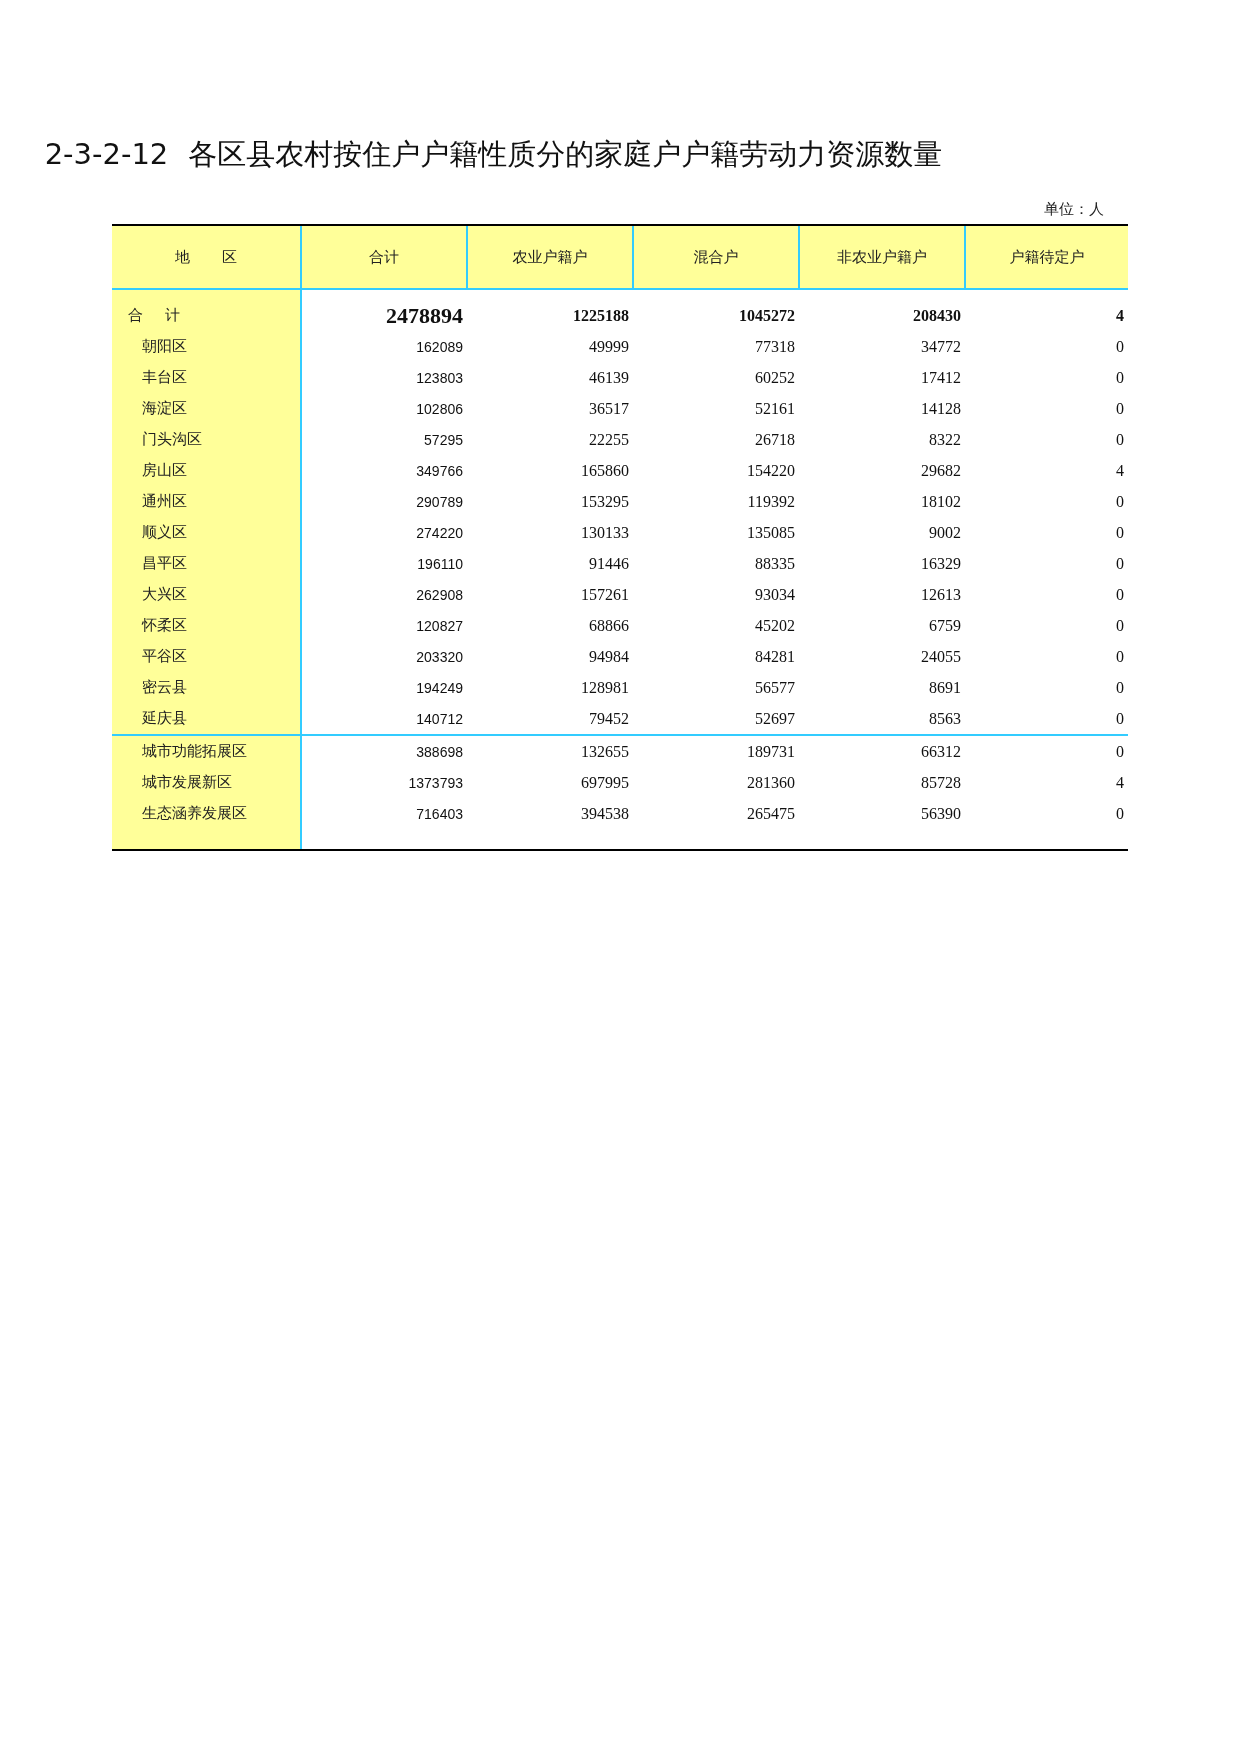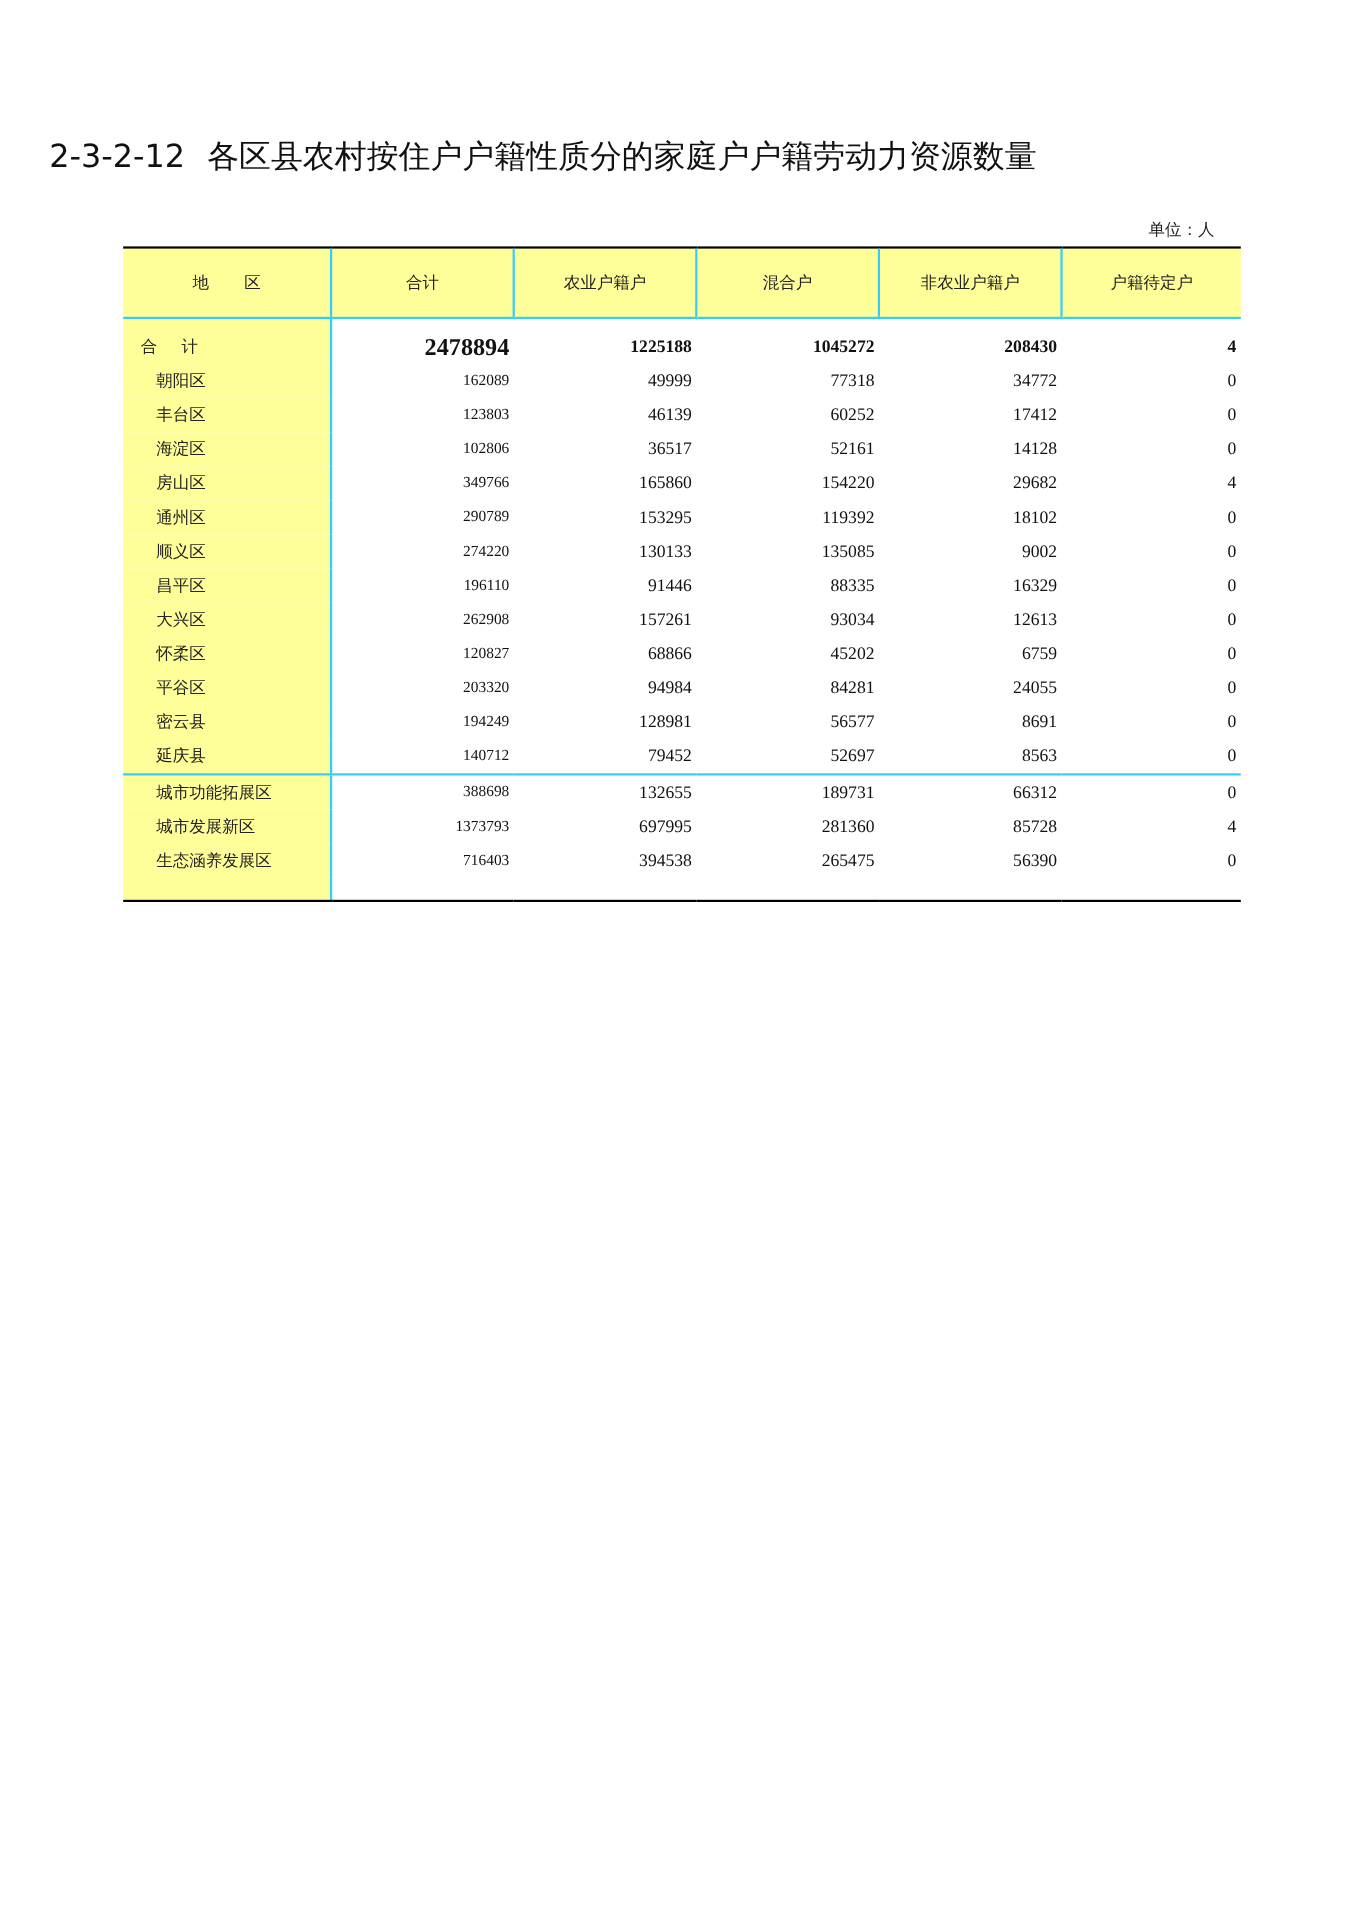--- a/index.html
+++ b/index.html
@@ -11,21 +11,21 @@
       width: 1240px;
       height: 1754px;
       position: relative;
       overflow: hidden;
       font-family: "DejaVu Serif", "Liberation Serif", serif;
       color: #111111;
     }
     .page-title {
       position: absolute;
       left: 0;
-      top: 120px;
+      top: 132px;
       width: 987px;
       text-align: center;
       font-family: "DejaVu Sans", "Liberation Sans", sans-serif;
       font-size: 29px;
       line-height: 44px;
       color: #111111;
       white-space: nowrap;
     }
     .page-title .code {
       margin-right: 20px;
@@ -84,21 +84,21 @@
       white-space: nowrap;
     }
     tbody td.region {
       background: #ffff99;
       text-align: left;
       padding-left: 30px;
       border-right: 2px solid #33ccff;
       color: #222222;
     }
     tbody td.num-sans {
-      font-family: Liberation Serif, serif;
+      font-family: Liberation Sans, sans-serif;
       font-size: 14px;
     }
     tbody td.num-serif {
       font-family: "Liberation Serif", "DejaVu Serif", serif;
       font-size: 16px;
     }
     tbody tr.spacer td {
       height: 10px;
     }
     tbody tr.total td {
@@ -187,20 +187,28 @@
         </tr>
         <tr class="">
           <td class="region">海淀区</td>
           <td class="num-sans">102806</td>
           <td class="num-serif">36517</td>
           <td class="num-serif">52161</td>
           <td class="num-serif">14128</td>
           <td class="num-serif">0</td>
         </tr>
         <tr class="">
+          <td class="region">门头沟区</td>
+          <td class="num-sans">57295</td>
+          <td class="num-serif">22255</td>
+          <td class="num-serif">26718</td>
+          <td class="num-serif">8322</td>
+          <td class="num-serif">0</td>
+        </tr>
+        <tr class="">
           <td class="region">房山区</td>
           <td class="num-sans">349766</td>
           <td class="num-serif">165860</td>
           <td class="num-serif">154220</td>
           <td class="num-serif">29682</td>
           <td class="num-serif">4</td>
         </tr>
         <tr class="">
           <td class="region">通州区</td>
           <td class="num-sans">290789</td>

